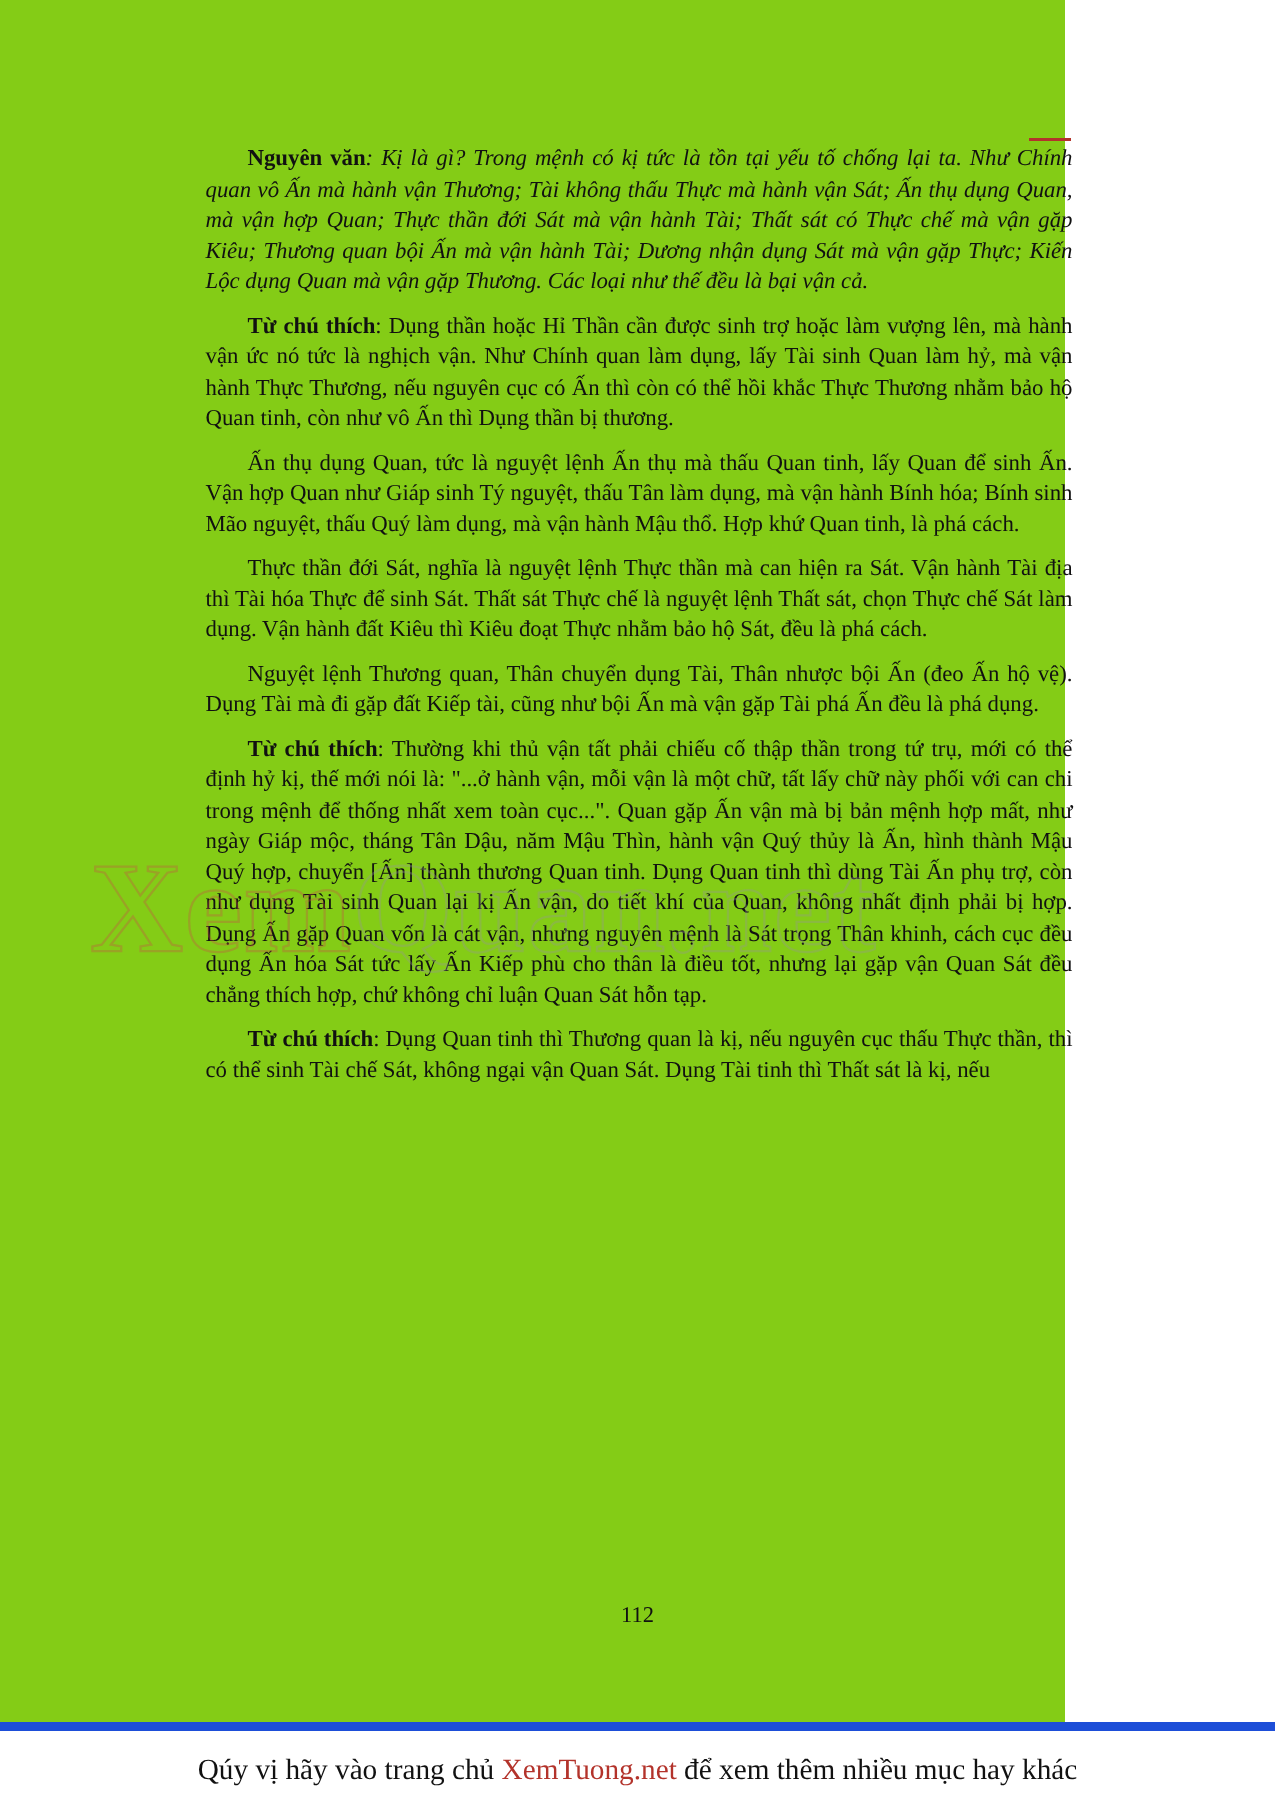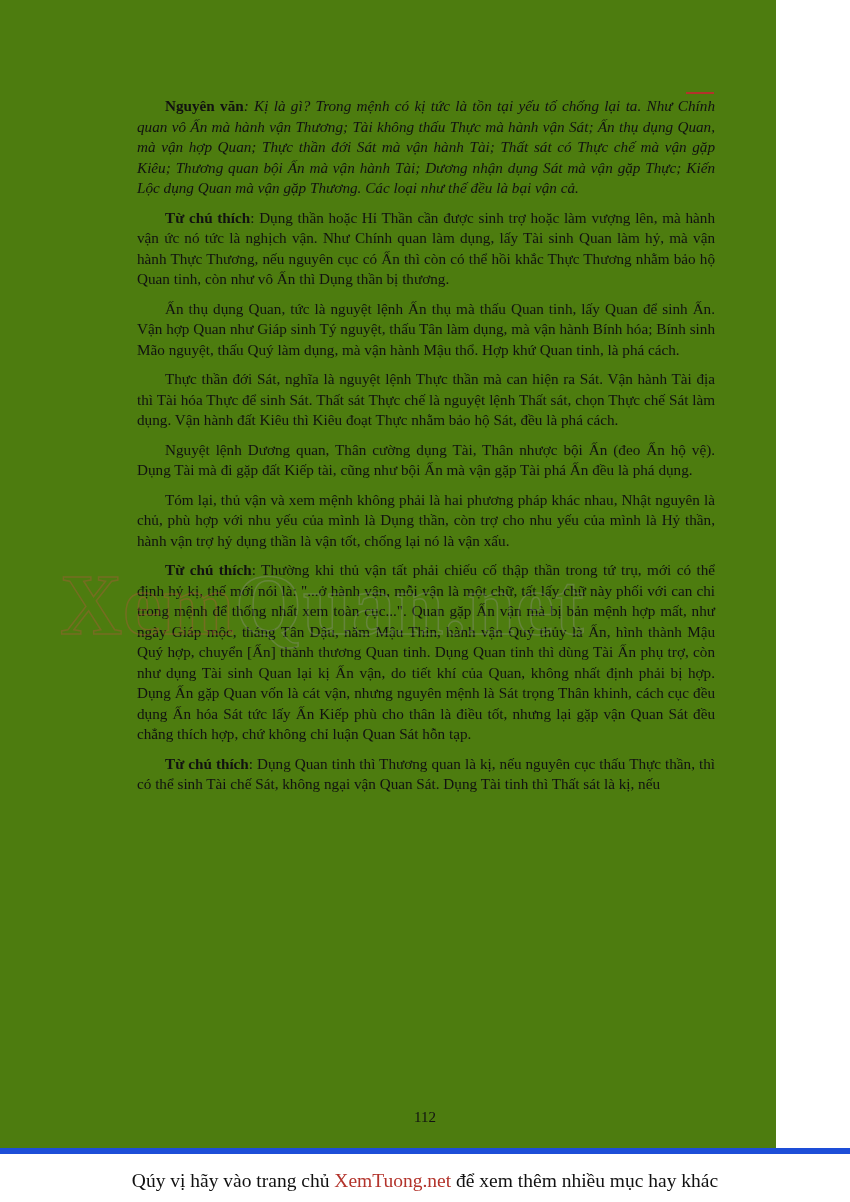--- a/index.html
+++ b/index.html
@@ -11,23 +11,23 @@
     height: 1202px;
     background: #ffffff;
     font-family: "Liberation Serif", "DejaVu Serif", serif;
     color: #111111;
     position: relative;
     overflow: hidden;
   }
   .page {
     position: absolute;
     left: 0; top: 0;
-    width: 776px;
+    width: 710px;
     height: 1148px;
-    background: #4d7c0f;
+    background: #84cc16;
   }
   .content {
     position: absolute;
     left: 137px;
     top: 96px;
     width: 578px;
   }
   p {
     margin: 0 0 9px 0;
     text-align: justify;
@@ -46,21 +46,20 @@
   .ital-block {
     font-style: italic;
   }
   .page-number {
     position: absolute;
     left: 0;
     top: 1069px;
     width: 850px;
     text-align: center;
     font-size: 15px;
-    margin-top: 40px;
   }
   
   .watermark {
     position: absolute;
     left: 60px;
     top: 555px;
     width: 740px;
     height: 110px;
     pointer-events: none;
     user-select: none;
@@ -127,27 +126,24 @@
 
     <p>
       <span>Ấn thụ dụng Quan, tức là nguyệt lệnh Ấn thụ mà thấu Quan tinh, lấy Quan để sinh Ấn. Vận hợp Quan như Giáp sinh Tý nguyệt, thấu Tân làm dụng, mà vận hành Bính hóa; Bính sinh Mão nguyệt, thấu Quý làm dụng, mà vận hành Mậu thổ. Hợp khứ Quan tinh, là phá cách.</span>
     </p>
 
     <p>
       <span>Thực thần đới Sát, nghĩa là nguyệt lệnh Thực thần mà can hiện ra Sát. Vận hành Tài địa thì Tài hóa Thực để sinh Sát. Thất sát Thực chế là nguyệt lệnh Thất sát, chọn Thực chế Sát làm dụng. Vận hành đất Kiêu thì Kiêu đoạt Thực nhằm bảo hộ Sát, đều là phá cách.</span>
     </p>
 
     <p>
-      <span>Nguyệt lệnh Dương quan, Thân cường dụng Tài, Thân nhược bội Ấn (đeo Ấn hộ vệ). Dụng Tài mà đi gặp đất Kiếp tài, cũng như bội Ấn mà vận gặp Tài phá Ấn đều là phá dụng.</span>
+      <span>Nguyệt lệnh Thương quan, Thân chuyển dụng Tài, Thân nhược bội Ấn (đeo Ấn hộ vệ). Dụng Tài mà đi gặp đất Kiếp tài, cũng như bội Ấn mà vận gặp Tài phá Ấn đều là phá dụng.</span>
     </p>
 
 
-    <p>
-      <span>Tóm lại, thủ vận và xem mệnh không phải là hai phương pháp khác nhau, Nhật nguyên là chủ, phù hợp với nhu yếu của mình là Dụng thần, còn trợ cho nhu yếu của mình là Hỷ thần, hành vận trợ hỷ dụng thần là vận tốt, chống lại nó là vận xấu.</span>
-    </p>
 
 
     <p>
       <span class="lead">Từ chú thích</span><span>: </span><span>Thường khi thủ vận tất phải chiếu cố thập thần trong tứ trụ, mới có thể định hỷ kị, thế mới nói là: "...ở hành vận, mỗi vận là một chữ, tất lấy chữ này phối với can chi trong mệnh để thống nhất xem toàn cục...". Quan gặp Ấn vận mà bị bản mệnh hợp mất, như ngày Giáp mộc, tháng Tân Dậu, năm Mậu Thìn, hành vận Quý thủy là Ấn, hình thành Mậu Quý hợp, chuyển [Ấn] thành thương Quan tinh. Dụng Quan tinh thì dùng Tài Ấn phụ trợ, còn như dụng Tài sinh Quan lại kị Ấn vận, do tiết khí của Quan, không nhất định phải bị hợp. Dụng Ấn gặp Quan vốn là cát vận, nhưng nguyên mệnh là Sát trọng Thân khinh, cách cục đều dụng Ấn hóa Sát tức lấy Ấn Kiếp phù cho thân là điều tốt, nhưng lại gặp vận Quan Sát đều chẳng thích hợp, chứ không chỉ luận Quan Sát hỗn tạp.</span>
     </p>
 
 
     <p>
       <span class="lead">Từ chú thích</span><span>: </span><span>Dụng Quan tinh thì Thương quan là kị, nếu nguyên cục thấu Thực thần, thì có thể sinh Tài chế Sát, không ngại vận Quan Sát. Dụng Tài tinh thì Thất sát là kị, nếu</span>
     </p>

